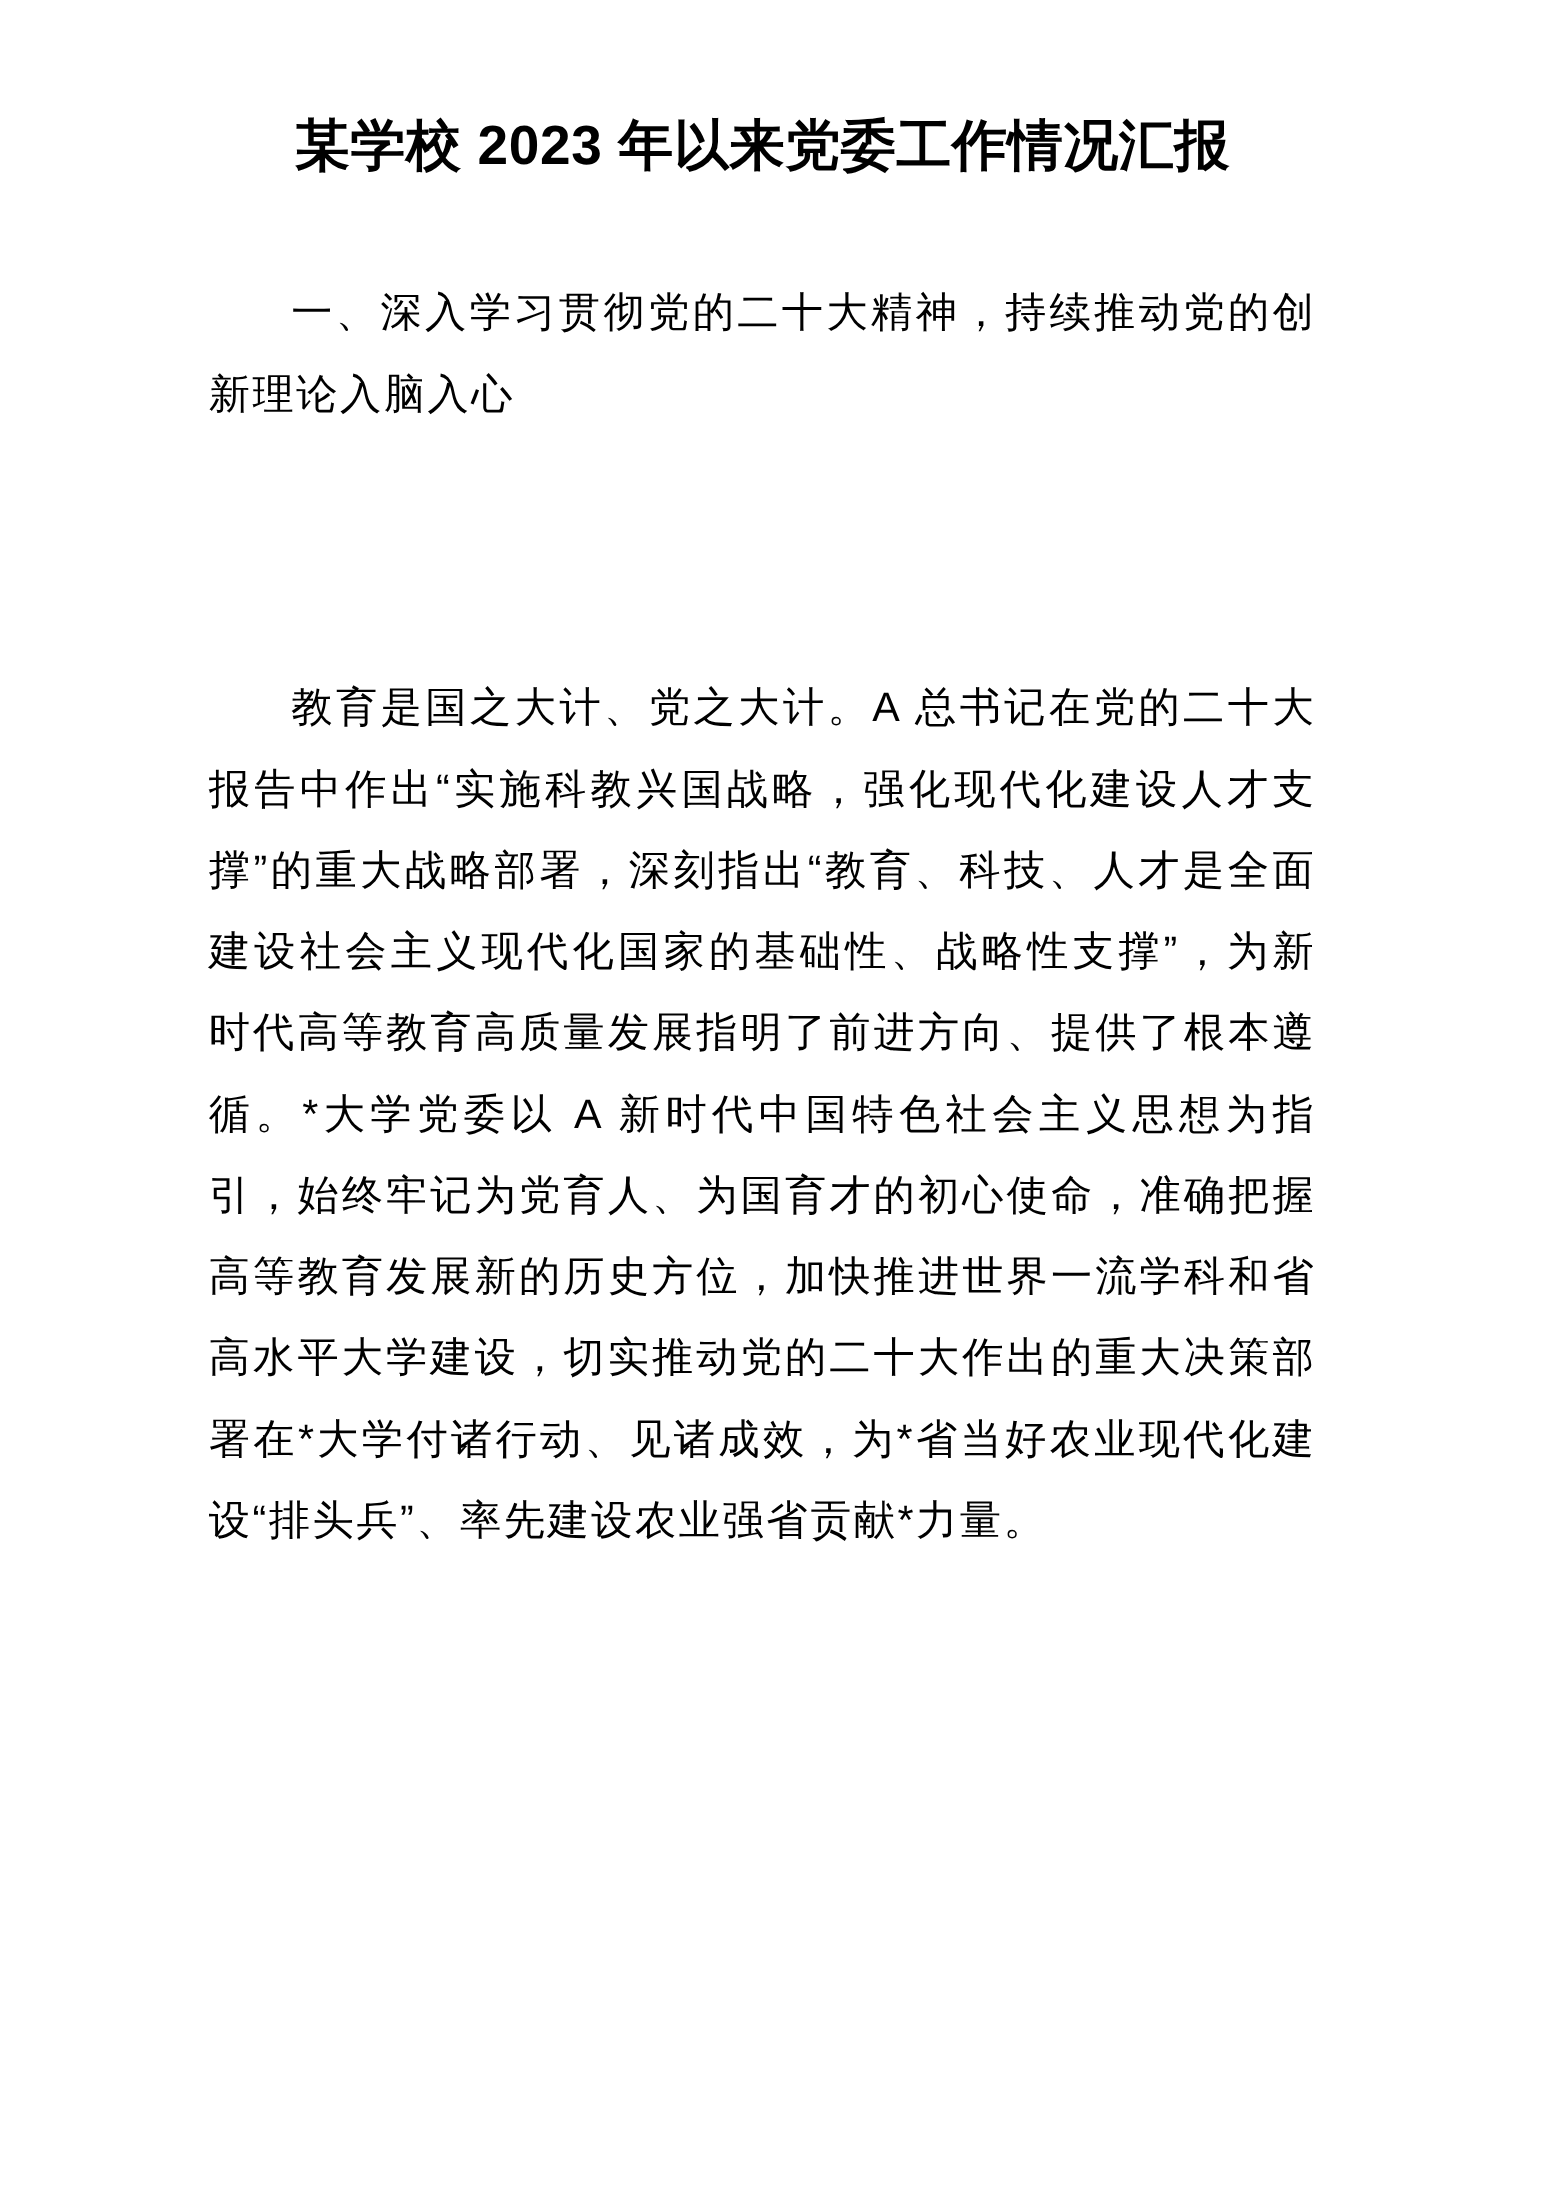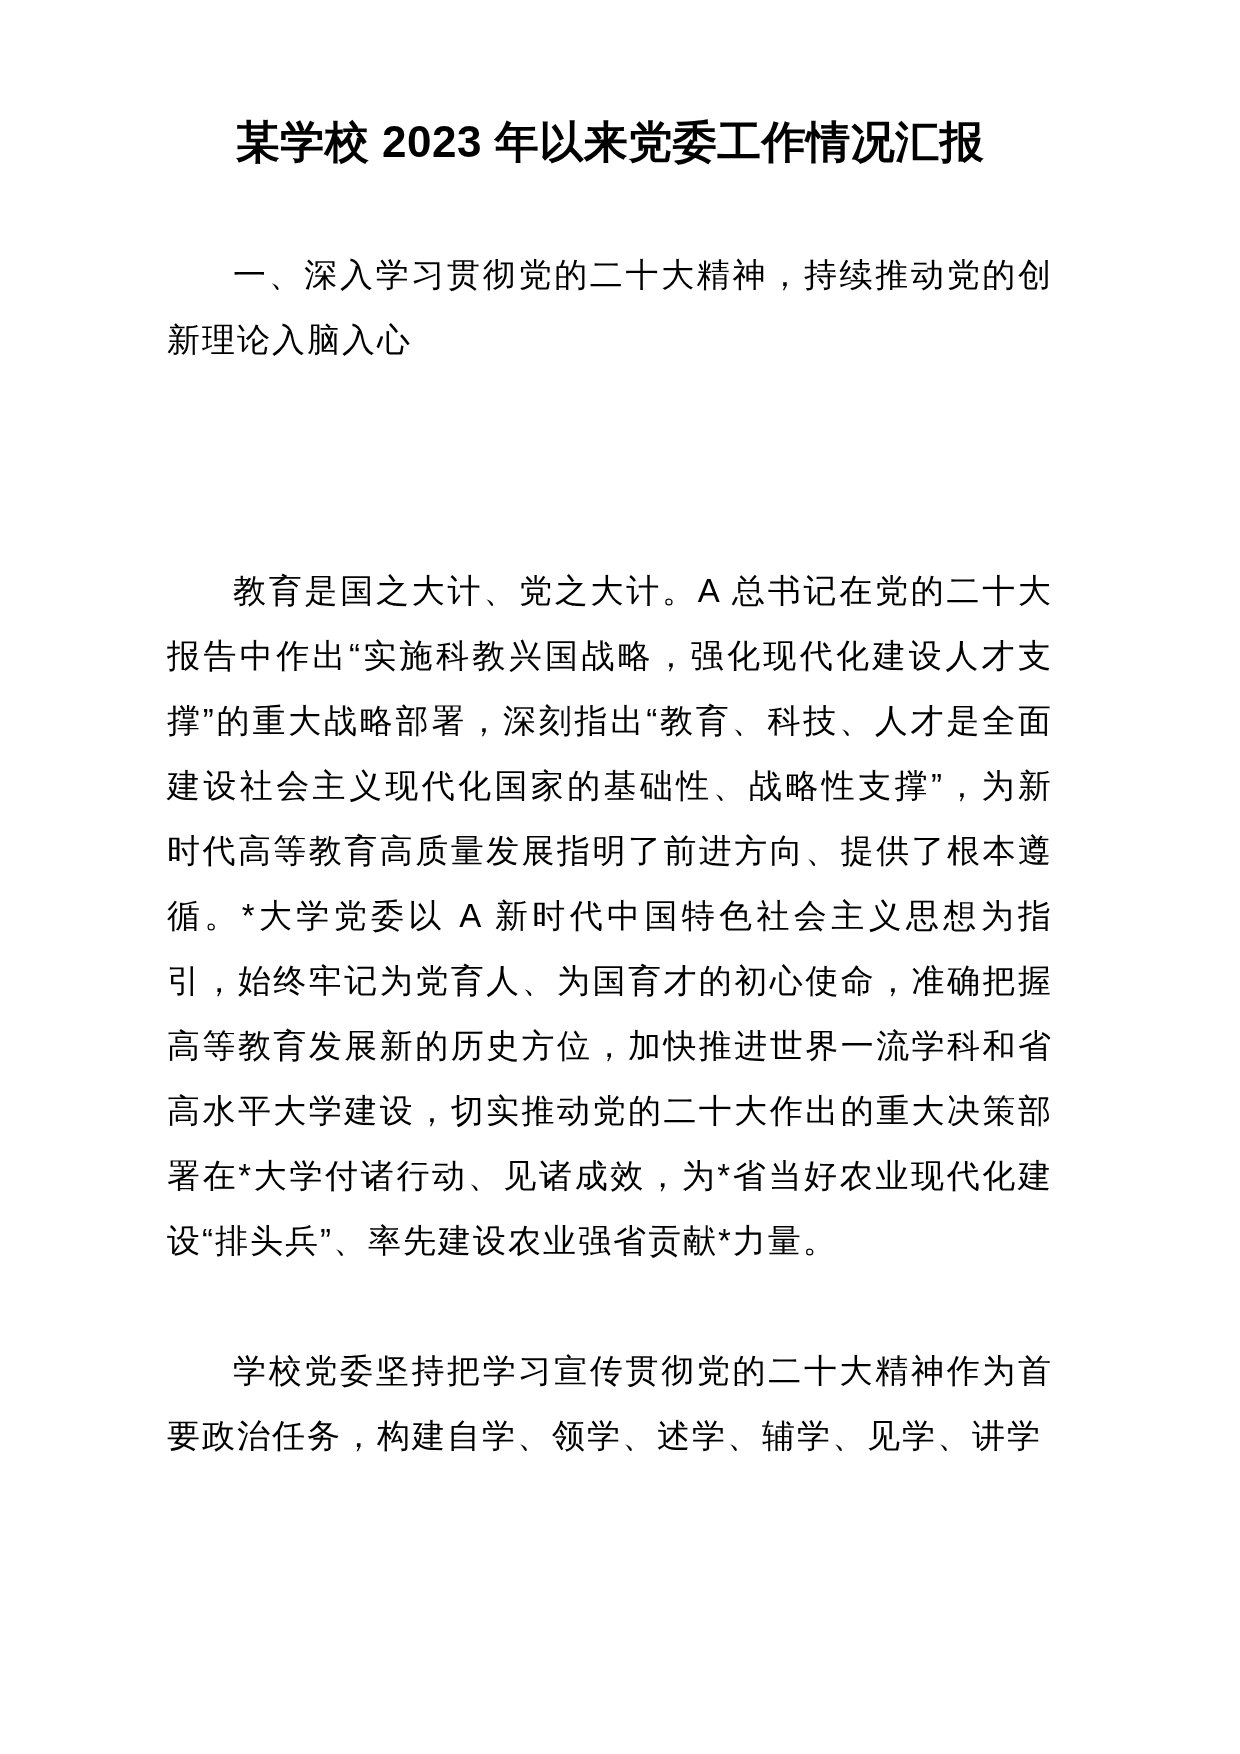--- a/index.html
+++ b/index.html
@@ -7,21 +7,21 @@
     padding: 0;
     background: #ffffff;
   }
   .page {
     position: relative;
     width: 1240px;
     height: 1754px;
     box-sizing: border-box;
     background: #ffffff;
     color: #000000;
-    padding: 107px 187px 0 167px;
+    padding: 82px 187px 0 167px;
     overflow: hidden;
     font-family: "Liberation Sans", "DejaVu Sans", sans-serif;
   }
   .doc-title {
     margin: 0;
     font-size: 44px;
     font-weight: bold;
     line-height: 70px;
     text-align: center;
     letter-spacing: 0.5px;
@@ -49,14 +49,13 @@
 </head>
 <body>
 
 <div class="page">
   <h1 class="doc-title">某学校 2023 年以来党委工作情况汇报</h1>
 
   <p class="body-text section-heading">一、深入学习贯彻党的二十大精神，持续推动党的创新理论入脑入心</p>
 
   <p class="body-text intro-paragraph">教育是国之大计、党之大计。A 总书记在党的二十大报告中作出“实施科教兴国战略，强化现代化建设人才支撑”的重大战略部署，深刻指出“教育、科技、人才是全面建设社会主义现代化国家的基础性、战略性支撑”，为新时代高等教育高质量发展指明了前进方向、提供了根本遵循。*大学党委以 A 新时代中国特色社会主义思想为指引，始终牢记为党育人、为国育才的初心使命，准确把握高等教育发展新的历史方位，加快推进世界一流学科和省高水平大学建设，切实推动党的二十大作出的重大决策部署在*大学付诸行动、见诸成效，为*省当好农业现代化建设“排头兵”、率先建设农业强省贡献*力量。</p>
 
-  <p class="body-text section-paragraph">学校党委坚持把学习宣传贯彻党的二十大精神作为首要政治任务，构建自学、领学、述学、辅学、见学、讲学</p>
 </div>
 
 </body></html>

